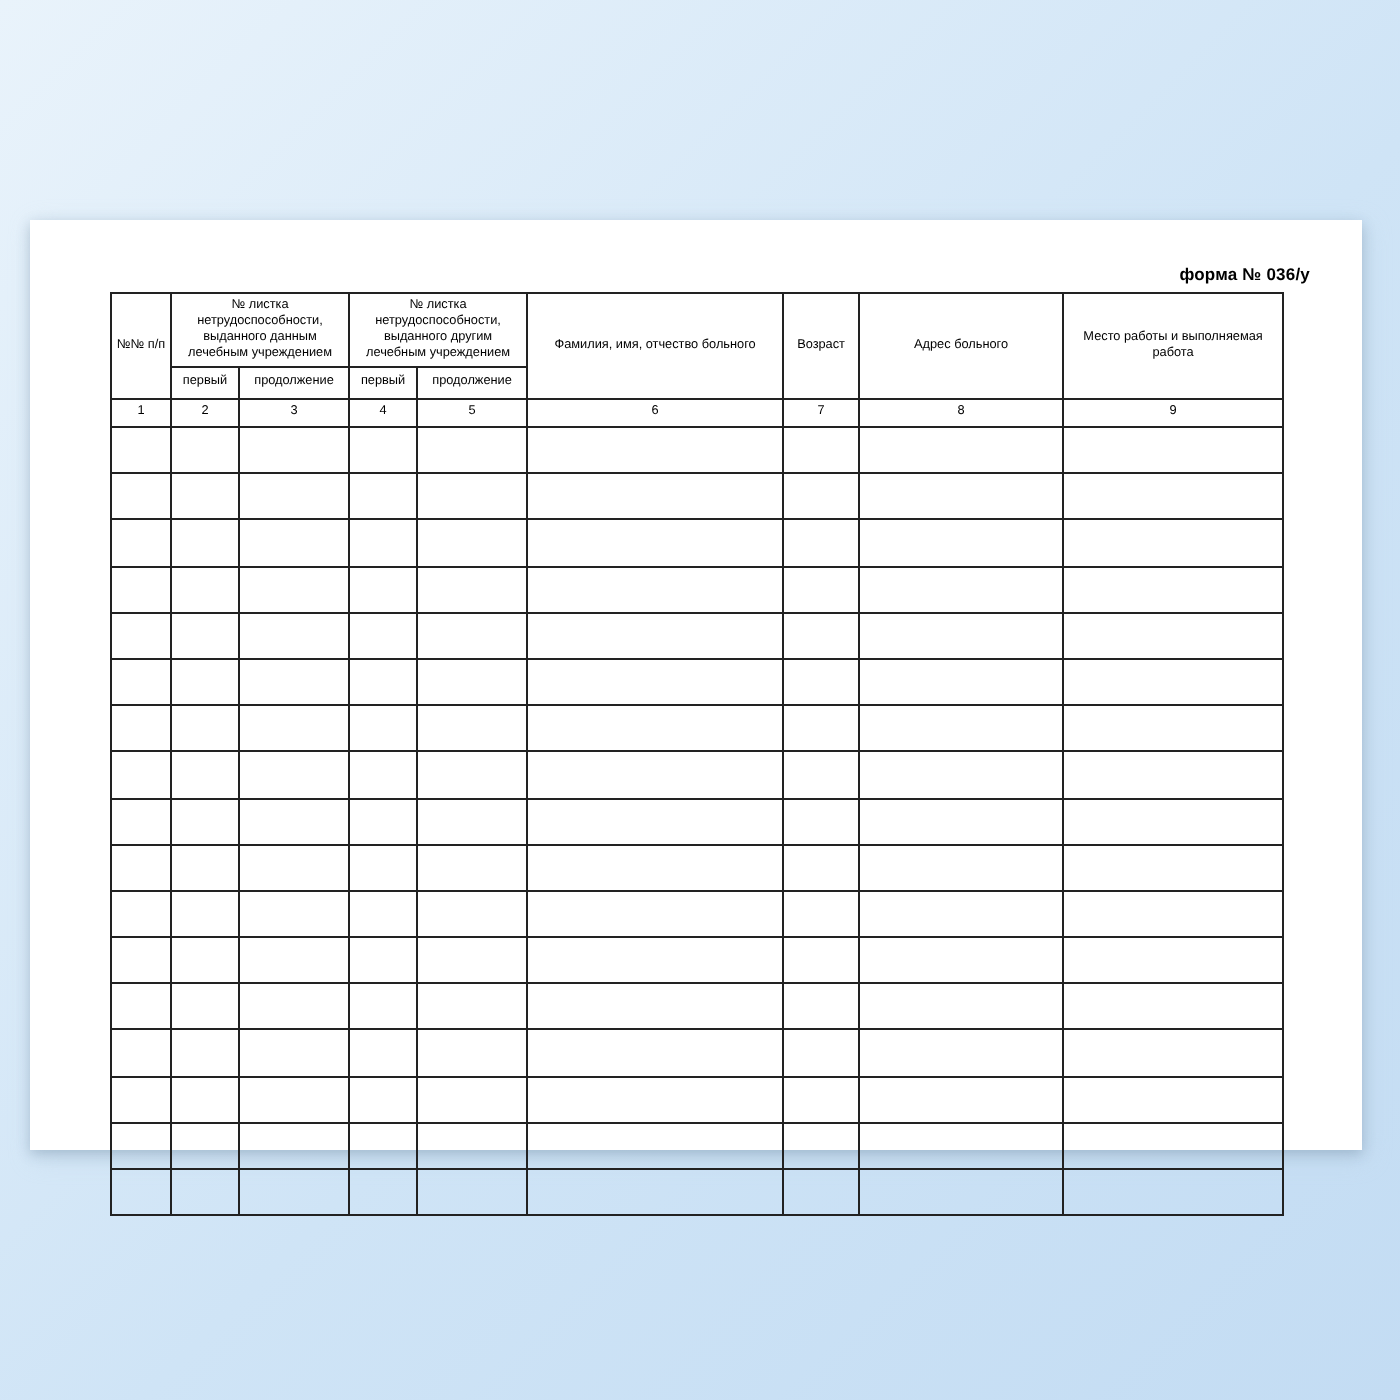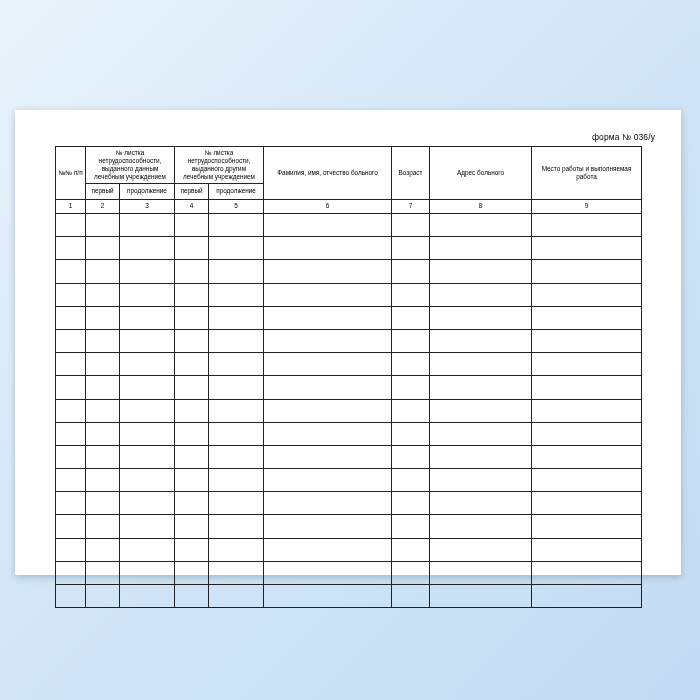--- a/index.html
+++ b/index.html
@@ -36,21 +36,21 @@
     width: 666px;
     height: 465px;
     background: #ffffff;
     box-shadow: 0 2px 6px rgba(60,90,120,.25);
   }
   .form-code {
     position: absolute;
     right: 26px;
     top: 22px;
     font-size: 8.5px;
-    font-weight: normal;
+    font-weight: bold;
     color: #000;
     letter-spacing: .1px;
   }
   table.doc {
     position: absolute;
     left: 40px;
     top: 36px;
     width: 586px;
     border-collapse: collapse;
     table-layout: fixed;

